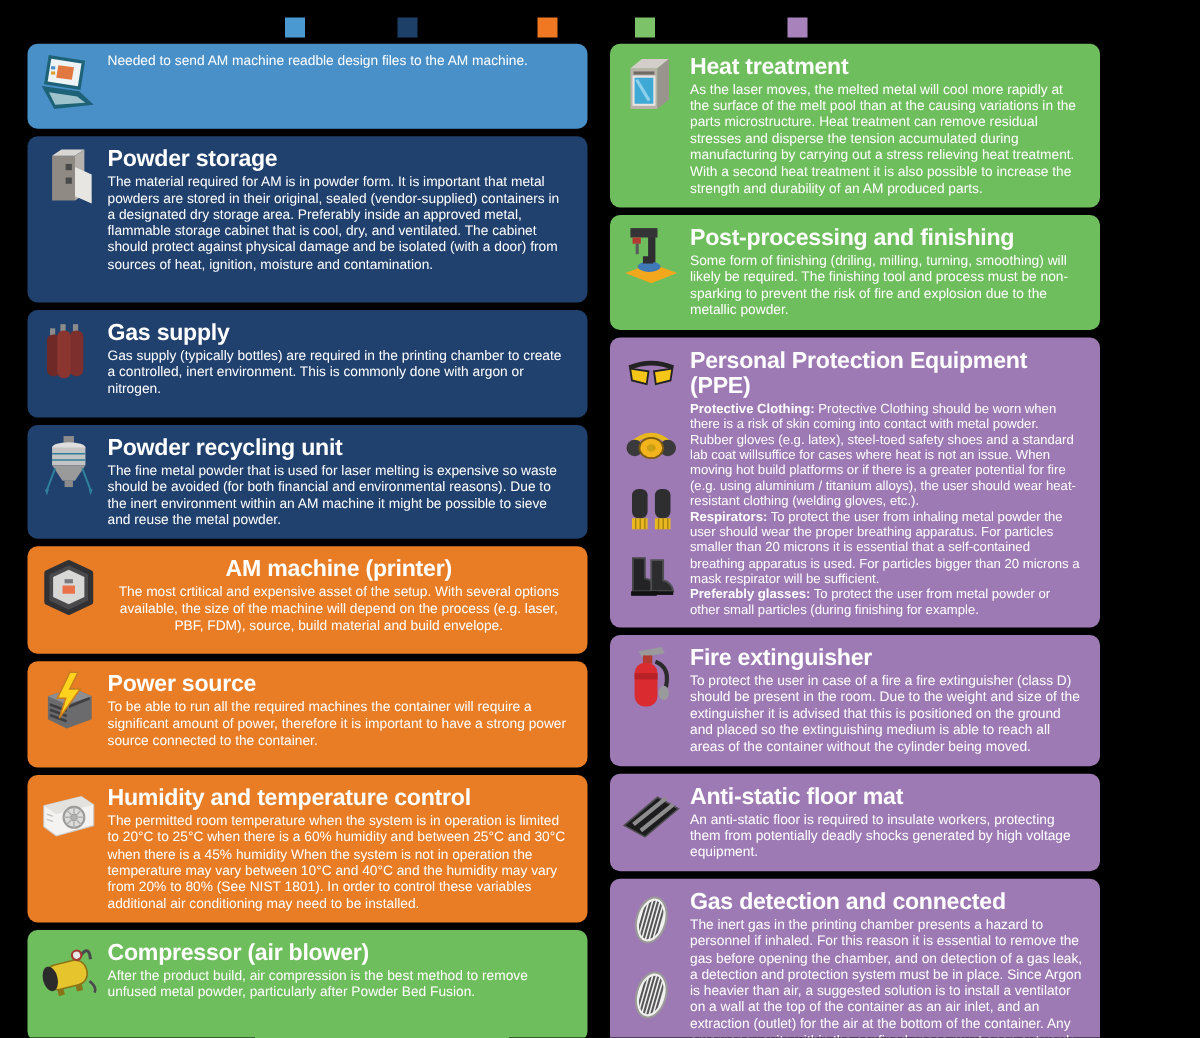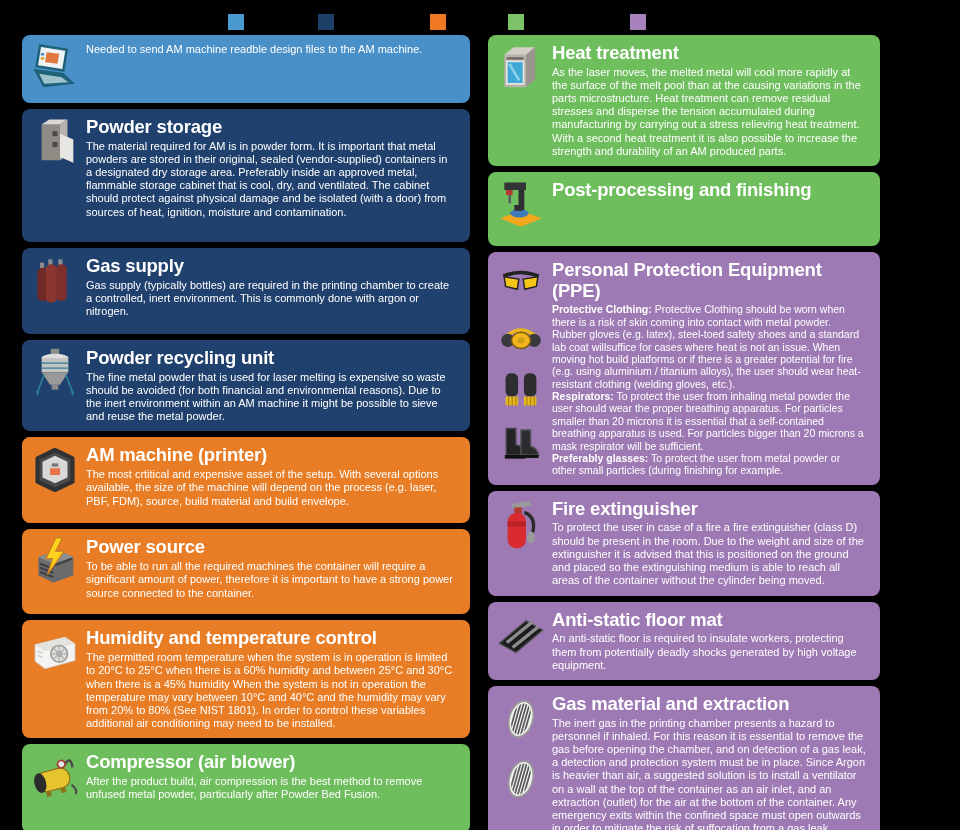--- a/index.html
+++ b/index.html
@@ -96,21 +96,21 @@
               <rect x="26" y="44" width="8" height="6" fill="#8c8c8c"></rect>
               <path d="M17 32 L9 53 M43 32 L51 53" stroke="#2e7f99" stroke-width="2"></path>
               <polygon points="7,52 11,52 9,58" fill="#2e7f99"></polygon>
               <polygon points="49,52 53,52 51,58" fill="#2e7f99"></polygon>
             </svg>
           </span>
         </div>
         <h2>Powder recycling unit</h2>
         <p>The fine metal powder that is used for laser melting is expensive so waste should be avoided (for both financial and environmental reasons). Due to the inert environment within an AM machine it might be possible to sieve and reuse the metal powder.</p>
       </article>
-      <article class="card" style="background: rgb(232, 125, 38); min-height: 86px;">
+      <article class="card" style="background: rgb(232, 125, 38); min-height: 86px; text-align: center;">
         <div class="icons">
           <span class="icon">
             <svg viewBox="0 0 60 60">
               <polygon points="9,16 30,6 51,16 51,44 30,54 9,44" fill="#4a4a4c" stroke="#313133" stroke-width="5" stroke-linejoin="round"></polygon>
               <polygon points="15,20 30,13 45,20 45,39 30,46 15,39" fill="#d8d8d6"></polygon>
               <polygon points="24,28 36,28 36,36 24,36" fill="#e8734a"></polygon>
               <rect x="26" y="22" width="8" height="4" fill="#7a7a7c"></rect>
             </svg>
           </span>
         </div>
@@ -192,20 +192,21 @@
               <rect x="27" y="4" width="7" height="38" fill="#2f2f31"></rect>
               <rect x="10" y="3" width="26" height="9" fill="#343436"></rect>
               <rect x="12" y="12" width="8" height="6" fill="#b23a30"></rect>
               <rect x="15" y="18" width="3" height="10" fill="#5a5a5c"></rect>
               <ellipse cx="28" cy="40" rx="11" ry="5" fill="#3f79b8"></ellipse>
               <rect x="22" y="30" width="10" height="7" fill="#2f2f31"></rect>
             </svg>
           </span>
         </div>
         <h2>Post-processing and finishing</h2>
+        <p>Some form of finishing (driling, milling, turning, smoothing) will likely be required. The finishing tool and process must be non-sparking to prevent the risk of fire and explosion due to the metallic powder.</p>
       </article>
       <article class="card dense" style="background: rgb(158, 122, 180); min-height: 230px;">
         <div class="icons">
           <span class="icon">
             <svg viewBox="0 0 60 44">
               <path d="M6 14 Q30 4 54 14" stroke="#222" stroke-width="5" fill="none"></path>
               <polygon points="7,15 27,18 25,32 9,28" fill="#f5c518" stroke="#222" stroke-width="2"></polygon>
               <polygon points="53,15 33,18 35,32 51,28" fill="#f5c518" stroke="#222" stroke-width="2"></polygon>
             </svg>
           </span>
@@ -297,17 +298,17 @@
               <g transform="rotate(16 30 30)">
                 <ellipse cx="30" cy="30" rx="14" ry="22" fill="#f0f0ee" stroke="#9a9a98" stroke-width="2"></ellipse>
                 <g clip-path="url(#vc)">
                   <path d="M21 8 v44 M24.5 8 v44 M28 8 v44 M31.5 8 v44 M35 8 v44 M38.5 8 v44" stroke="#55555" 7="" stroke-width="2"></path>
                   <path d="M21 8 v44 M24.5 8 v44 M28 8 v44 M31.5 8 v44 M35 8 v44 M38.5 8 v44" stroke="#57575a" stroke-width="2"></path>
                 </g>
               </g>
             </svg>
           </span>
         </div>
-        <h2>Gas material and extraction</h2>
+        <h2>Gas detection and connected</h2>
         <p>The inert gas in the printing chamber presents a hazard to personnel if inhaled. For this reason it is essential to remove the gas before opening the chamber, and on detection of a gas leak, a detection and protection system must be in place. Since Argon is heavier than air, a suggested solution is to install a ventilator on a wall at the top of the container as an air inlet, and an extraction (outlet) for the air at the bottom of the container. Any emergency exits within the confined space must open outwards in order to mitigate the risk of suffocation from a gas leak.</p>
       </article>
     </div>
 </div>
 
 </body></html>

